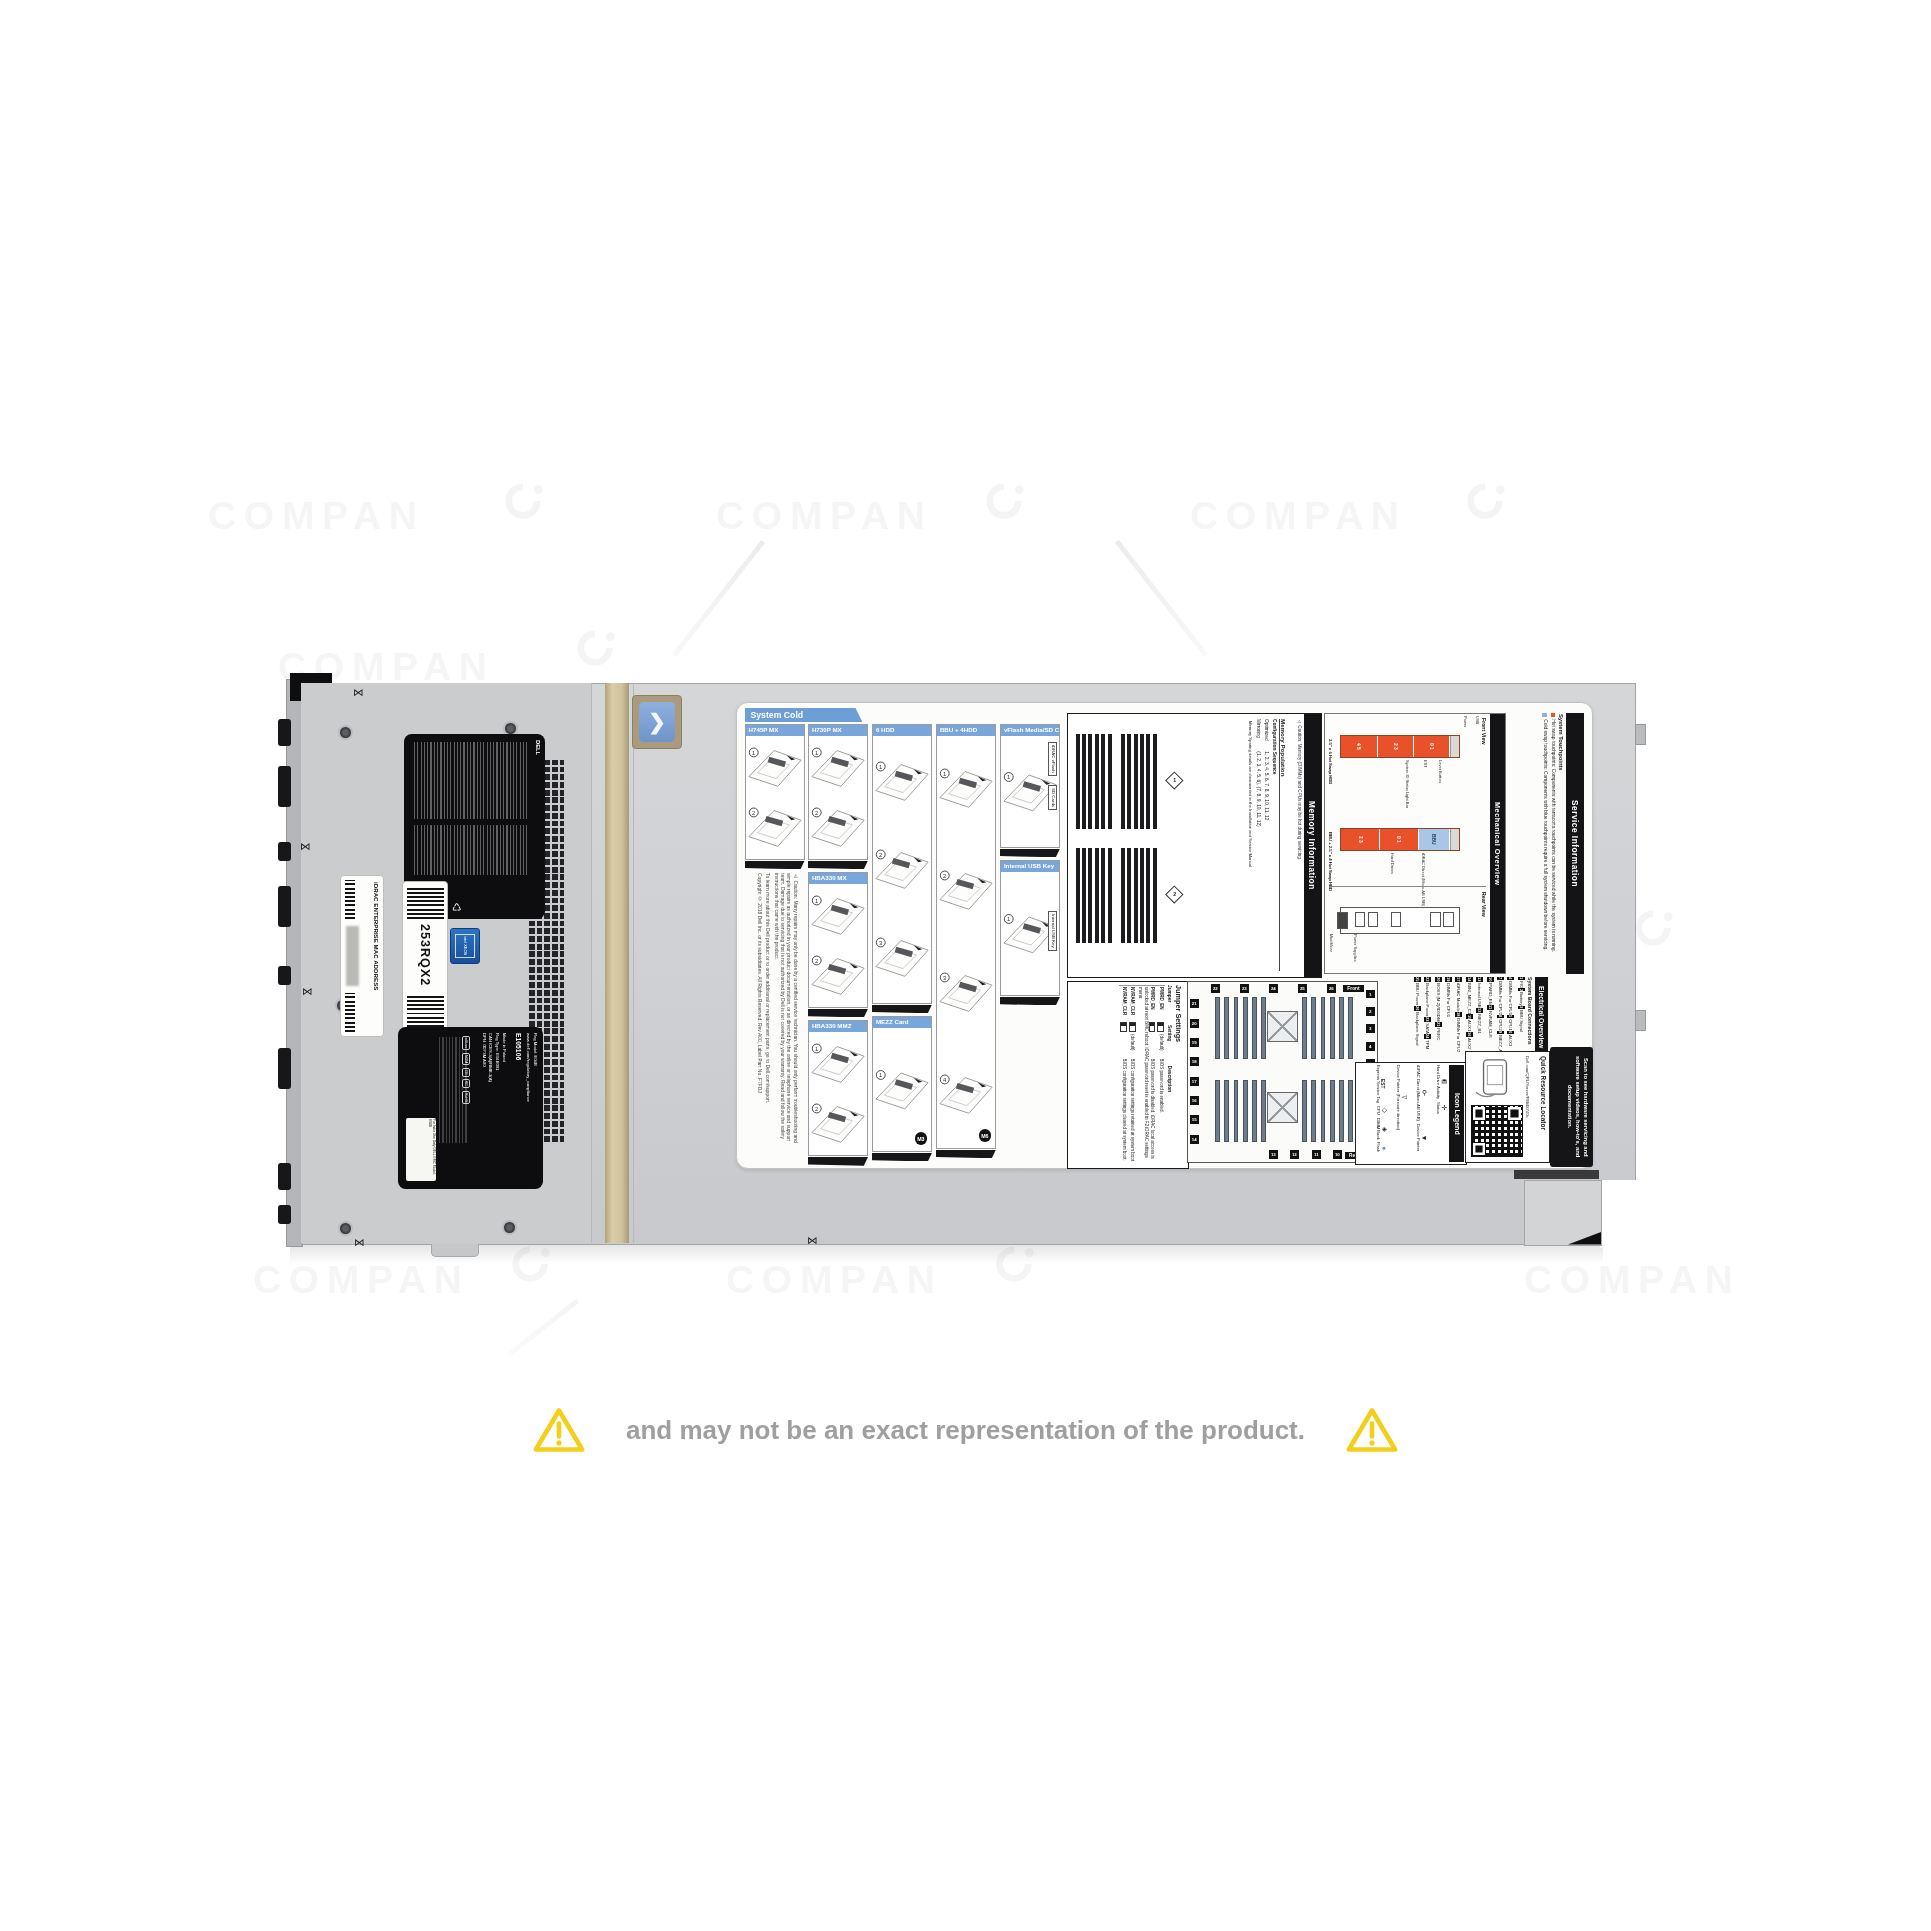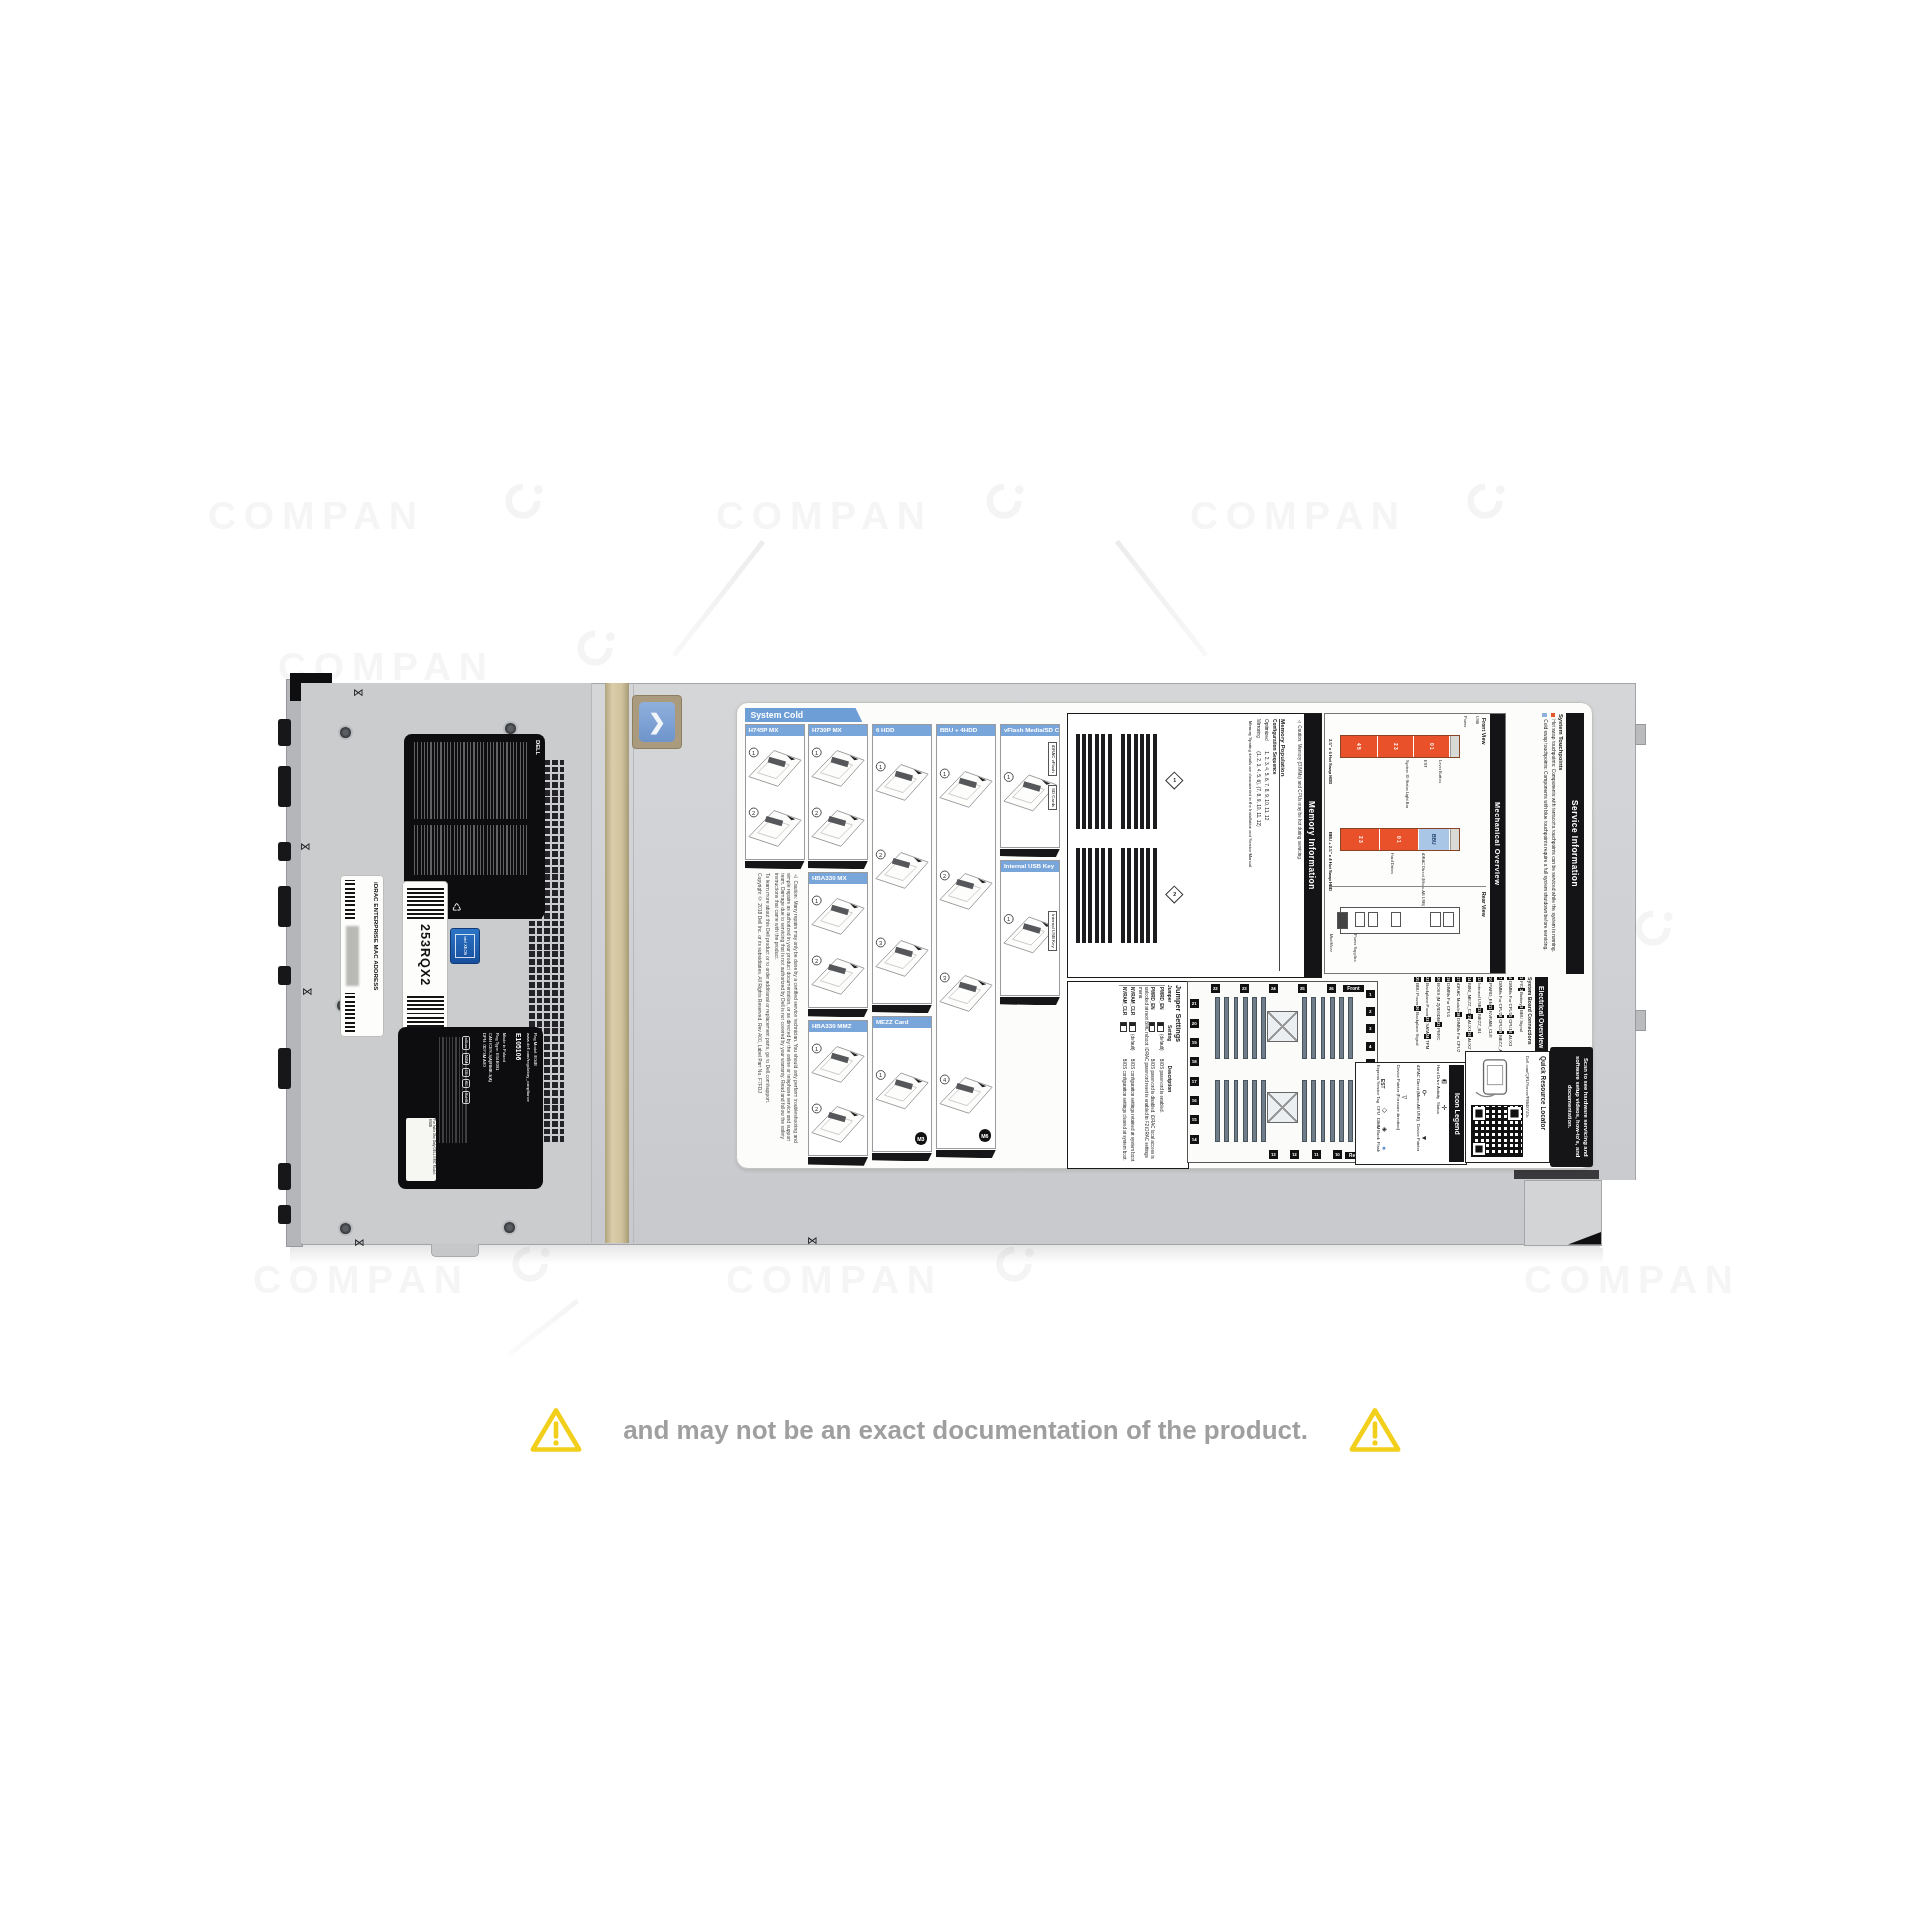--- a/index.html
+++ b/index.html
@@ -715,21 +715,21 @@
     <div class="scanbox v" style="left:813px;top:344px;width:37px;height:114px;padding:2.9px;font-size:5.8px;font-weight:bold;line-height:8px;text-align:center;">Scan to see hardware servicing and software setup videos, how-to's, and documentation.</div>
   </div>
 
   <div id="disc">
     <svg width="56" height="50" viewBox="0 0 60 54">
       <path d="M30 6 L55 48 L5 48 Z" fill="none" stroke="#f2cf1b" stroke-width="5" stroke-linejoin="round"></path>
       <path d="M30 20 v14" stroke="#f2cf1b" stroke-width="5" stroke-linecap="round"></path>
       <circle cx="30" cy="41" r="2.8" fill="#f2cf1b"></circle>
     </svg>
     <div class="txt">
-      <div>and may not be an exact documentation of the product.</div>
+      <div>and may not be an exact representation of the product.</div>
     </div>
     <svg width="56" height="50" viewBox="0 0 60 54">
       <path d="M30 6 L55 48 L5 48 Z" fill="none" stroke="#f2cf1b" stroke-width="5" stroke-linejoin="round"></path>
       <path d="M30 20 v14" stroke="#f2cf1b" stroke-width="5" stroke-linecap="round"></path>
       <circle cx="30" cy="41" r="2.8" fill="#f2cf1b"></circle>
     </svg>
   </div>
 </div>
 
 

